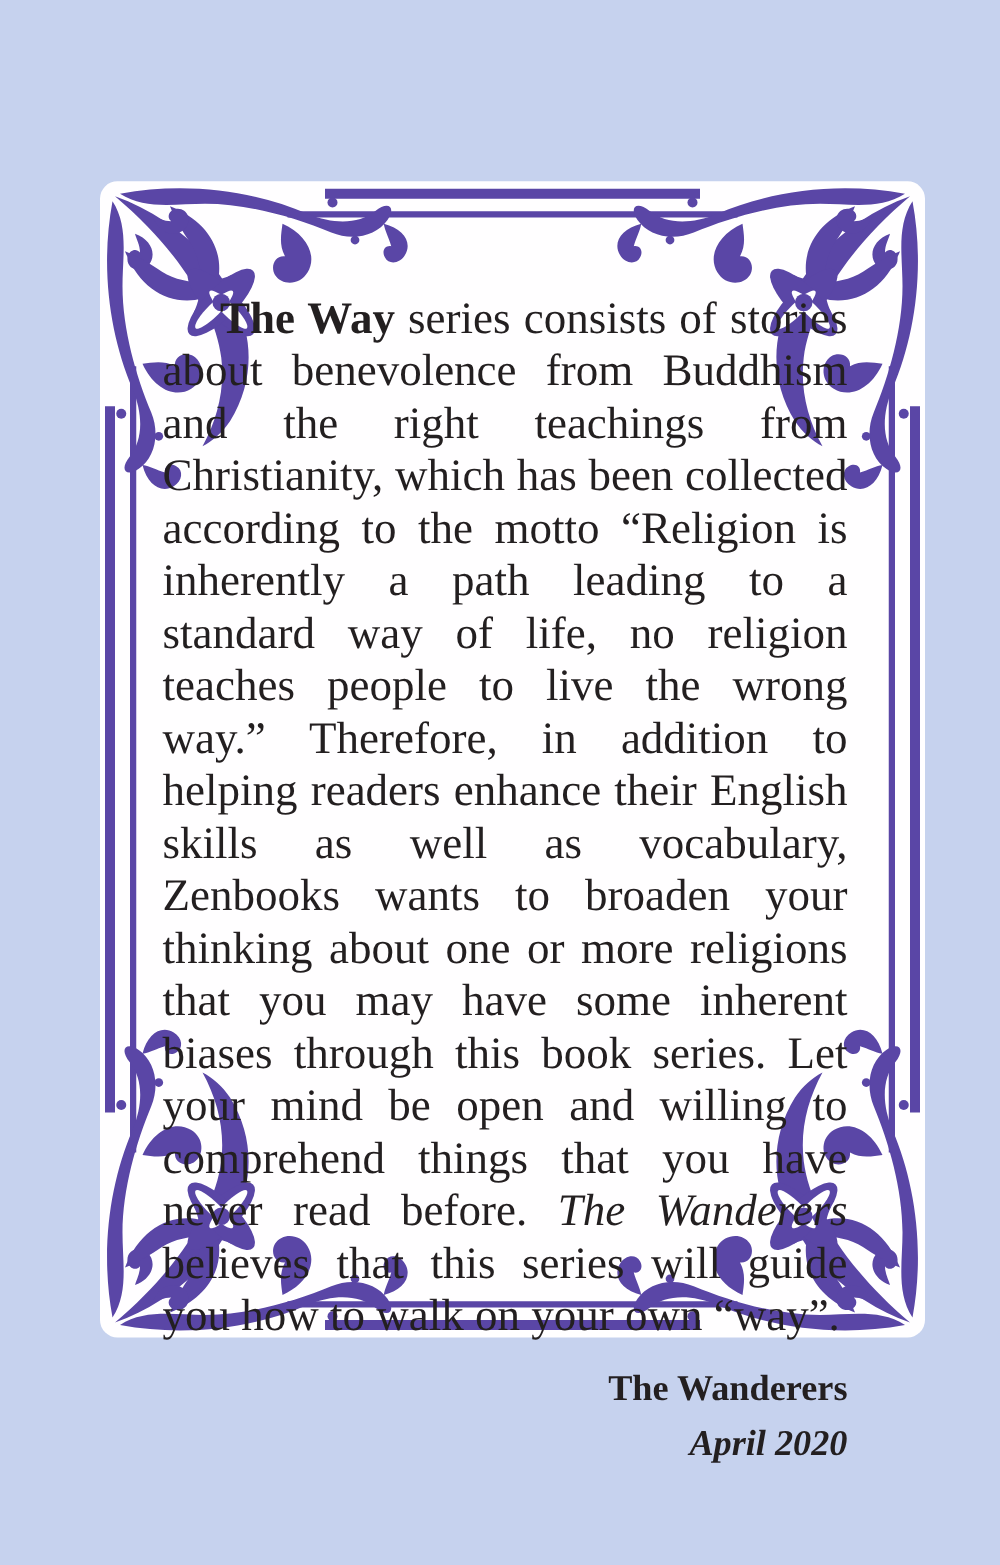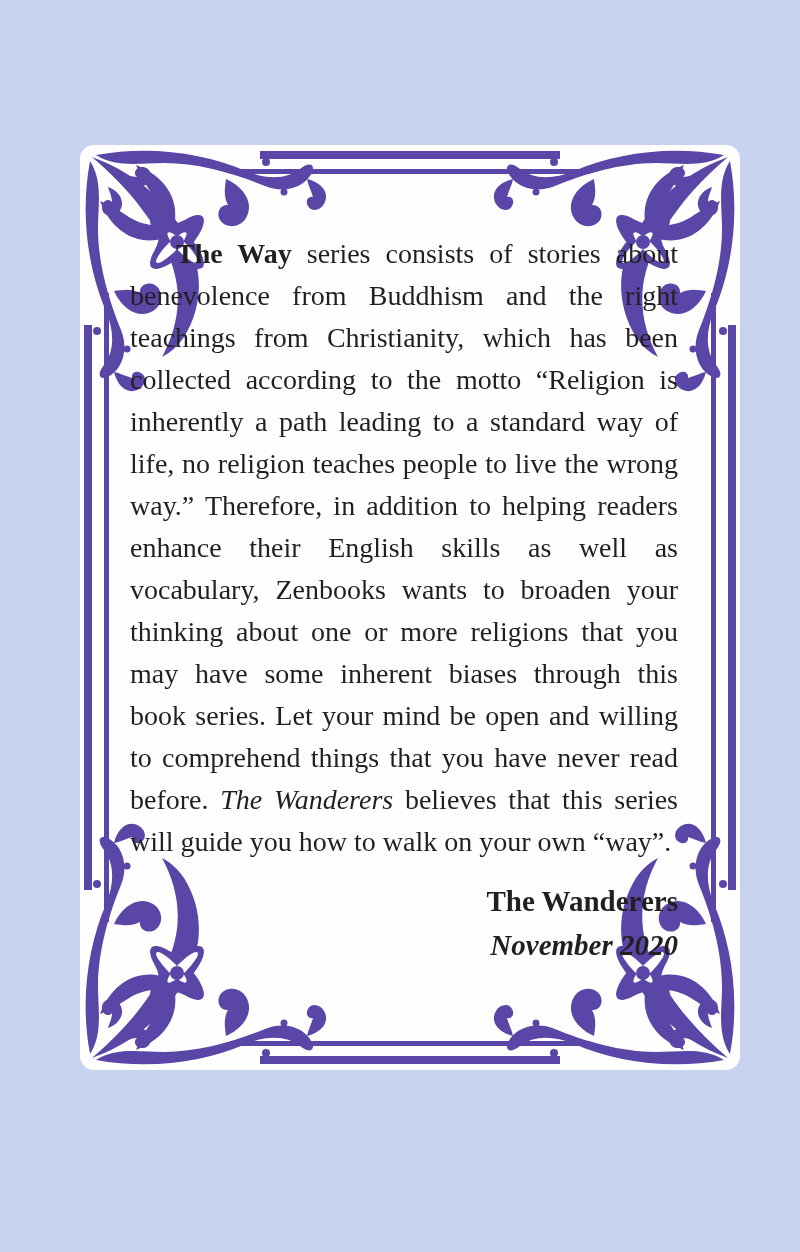--- a/index.html
+++ b/index.html
@@ -36,21 +36,21 @@
     overflow:visible;
     pointer-events:none;
   }
   .content{
     position:absolute;
     left:50px; right:62px;
     top:88px;
     color:var(--ink);
   }
   .body-text{
-    font-size:28px;
+    font-size:36px;
     line-height:42px;
     text-align:justify;
     text-indent:46px;
     color:var(--ink);
   }
   .lead-bold{font-weight:bold;}
   .series-italic{font-style:italic;}
   .signature{
     margin-top:16px;
     text-align:right;
@@ -116,18 +116,18 @@
       <use href="#flourish" transform="translate(660,0) scale(-1,1)"></use>
       <use href="#flourish" transform="translate(0,925) scale(1,-1)"></use>
       <use href="#flourish" transform="translate(660,925) scale(-1,-1)"></use>
     </svg>
 
     <div class="content">
       <p class="body-text"><span class="lead-bold">The Way</span><span> series consists of stories about benevolence from Buddhism and the right teachings from Christianity, which has been collected according to the motto “Religion is inherently a path leading to a standard way of life, no religion teaches people to live the wrong way.” Therefore, in addition to helping readers enhance their English skills as well as vocabulary, Zenbooks wants to broaden your thinking about one or more religions that you may have some inherent biases through this book series. Let your mind be open and willing to comprehend things that you have never read before. </span><span class="series-italic">The Wanderers</span><span> believes that this series will guide you how to walk on your own “way”.</span></p>
 
       <div class="signature">
         <div class="sig-author">The Wanderers</div>
-        <div class="sig-date">November 2020</div>
+        <div class="sig-date">April 2020</div>
       </div>
     </div>
 
   </div>
 </div>
 
 </body></html>

